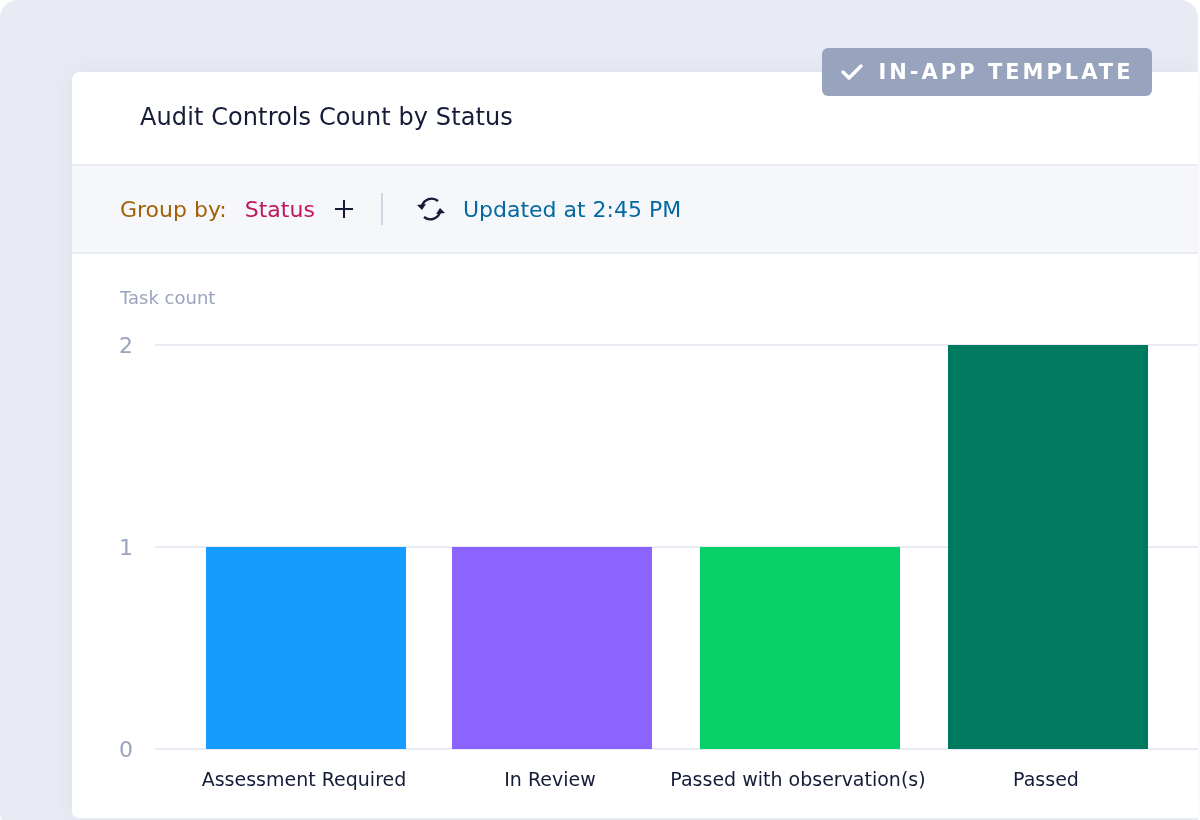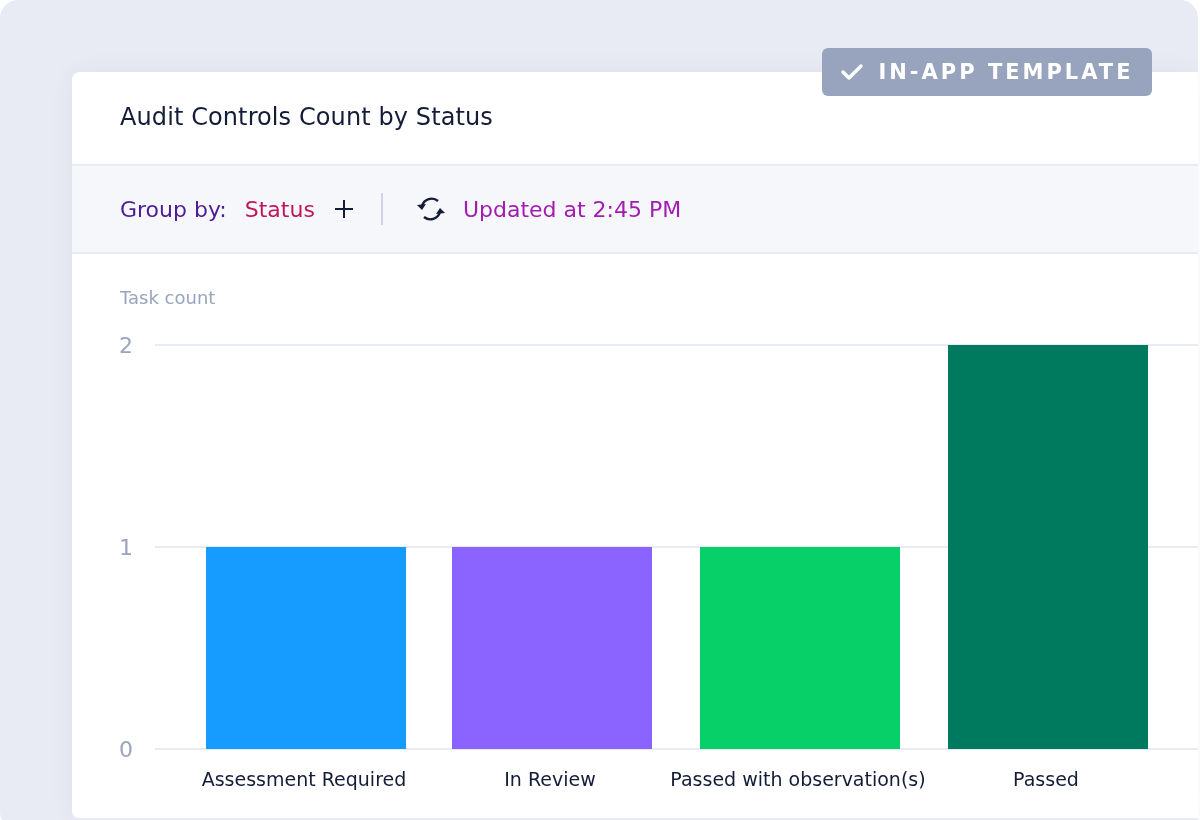--- a/index.html
+++ b/index.html
@@ -15,39 +15,39 @@
   }
   .card {
     position: absolute; left: 72px; top: 72px; width: 1126px; height: 746px;
     background: #ffffff; border-radius: 8px 0 0 8px;
     box-shadow: 0 0 24px rgba(60,70,110,0.06);
     border-bottom: 2px solid #e8ebf3;
     overflow: hidden;
   }
   .card-header {
     height: 92px; border-bottom: 2px solid #e8ebf3;
-    display: flex; align-items: center;
+    display: flex; align-items: center; padding-left: 20px;
   }
   .card-title {
     margin-left: 48px; margin-top: -2px;
     font-size: 24px; color: #141c38; font-weight: 500; letter-spacing: 0.1px;
   }
   .toolbar {
     height: 86px; background: #f6f7fa; border-bottom: 2px solid #e8ebf3;
     display: flex; align-items: center; font-size: 22px;
   }
-  .group-label { margin-left: 48px; color: #4c1d95; }
+  .group-label { margin-left: 48px; color: #a16207; }
   .group-value { margin-left: 18px; color: #be185d; }
   .plus-icon {
     margin-left: 14px; width: 30px; height: 30px; display: inline-flex;
     align-items: center; justify-content: center; color: #141c38; font-size: 28px; cursor: pointer;
   }
   .divider { width: 2px; height: 32px; background: #cfd5e2; margin-left: 22px; margin-right: 30px; }
   .refresh-icon { width: 36px; height: 36px; display: inline-flex; align-items: center; justify-content: center; cursor: pointer; }
-  .updated { margin-left: 14px; color: #a21caf; }
+  .updated { margin-left: 14px; color: #0369a1; }
   .badge {
     position: absolute; left: 822px; top: 48px; width: 330px; height: 48px;
     background: #98a4bd; border-radius: 6px; color: #ffffff;
     display: flex; align-items: center; justify-content: center; gap: 12px;
     font-size: 21px; font-weight: bold; letter-spacing: 3px;
   }
   .badge svg { margin-right: 2px; }
   .chart-area { position: absolute; left: 0; top: 0; width: 1200px; height: 820px; pointer-events: none; }
   .chart-area * { pointer-events: auto; }
 </style>

